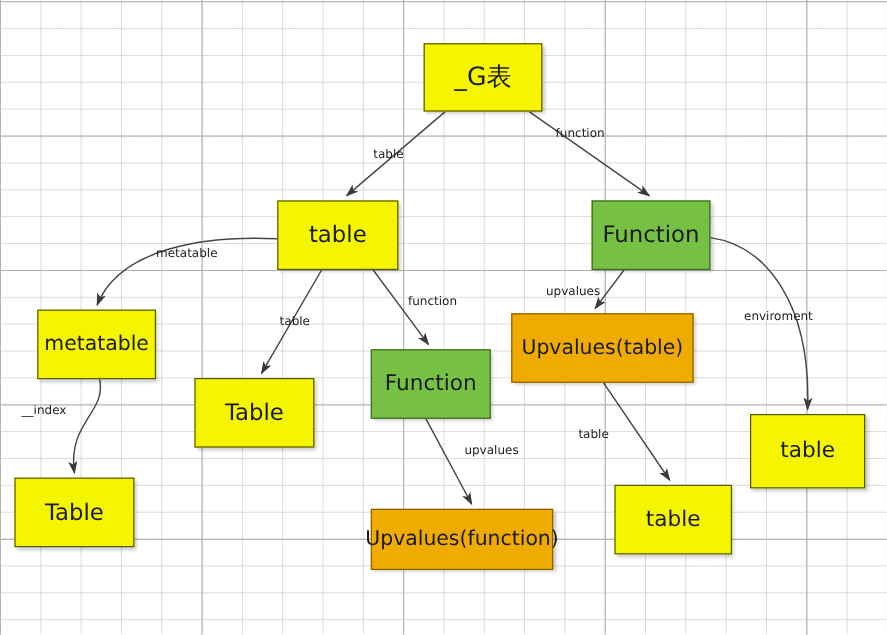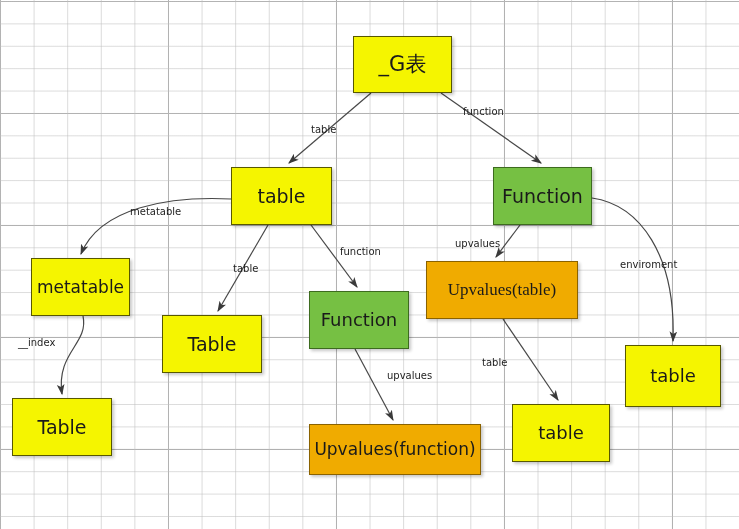--- a/index.html
+++ b/index.html
@@ -102,21 +102,21 @@
   </div>
 
   <div class="node green" style="left:493px; top:167px; width:99px; height:58px; font-size:19px;">
     <span>Function</span>
   </div>
 
   <div class="node yellow" style="left:31px; top:258px; width:99px; height:58px; font-size:17px;">
     <span>metatable</span>
   </div>
 
-  <div class="node orange" style="left:426px; top:261px; width:152px; height:58px; font-size:17px;font-family:Liberation Serif, serif;">
+  <div class="node orange" style="left:426px; top:261px; width:152px; height:58px; font-size:17px;">
     <span>Upvalues(table)</span>
   </div>
 
   <div class="node yellow" style="left:162px; top:315px; width:100px; height:58px; font-size:19px;">
     <span>Table</span>
   </div>
 
   <div class="node green" style="left:309px; top:291px; width:100px; height:58px; font-size:18px;">
     <span>Function</span>
   </div>
@@ -126,21 +126,21 @@
   </div>
 
   <div class="node yellow" style="left:512px; top:404px; width:98px; height:58px; font-size:18px;">
     <span>table</span>
   </div>
 
   <div class="node yellow" style="left:12px; top:398px; width:100px; height:58px; font-size:19px;">
     <span>Table</span>
   </div>
 
-  <div class="node orange" style="left:309px; top:424px; width:172px; height:51px; font-size:17px;">
+  <div class="node orange" style="left:309px; top:424px; width:152px; height:51px; font-size:17px;">
     <span>Upvalues(function)</span>
   </div>
 
   <div class="edge-label" style="left:311px; top:124px;">table</div>
 
   <div class="edge-label" style="left:463px; top:106px;">function</div>
 
   <div class="edge-label" style="left:130px; top:206px;">metatable</div>
 
   <div class="edge-label" style="left:233px; top:263px;">table</div>

